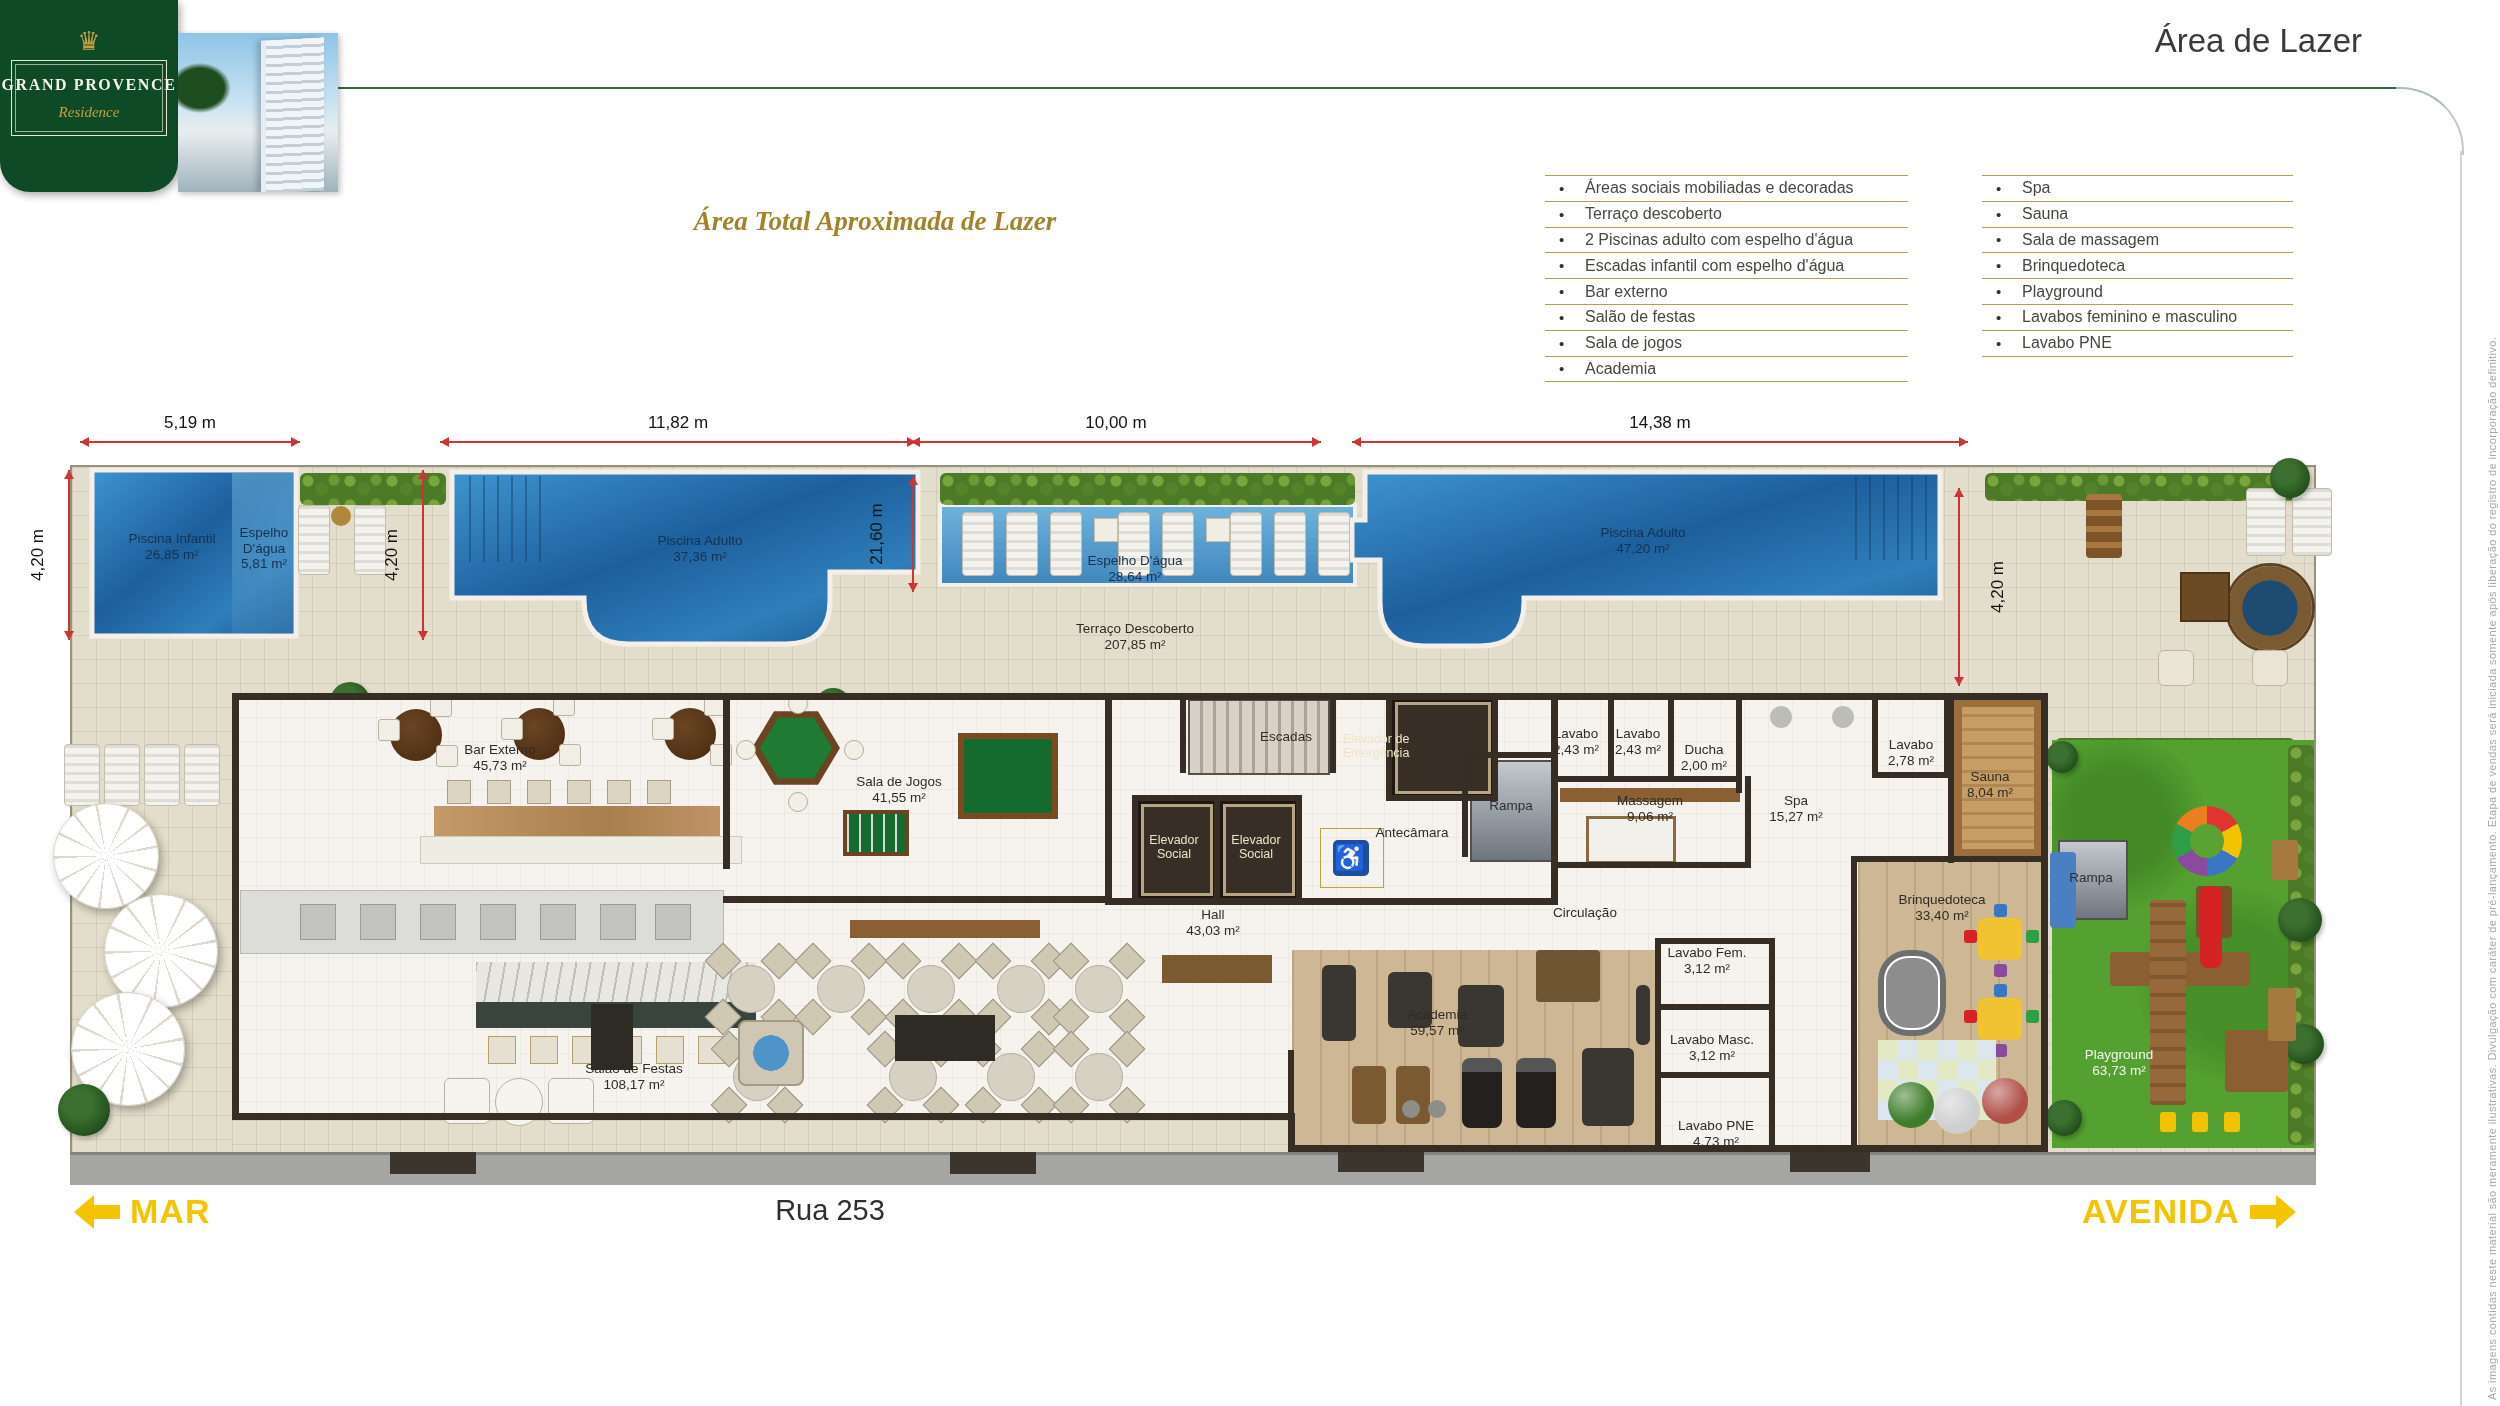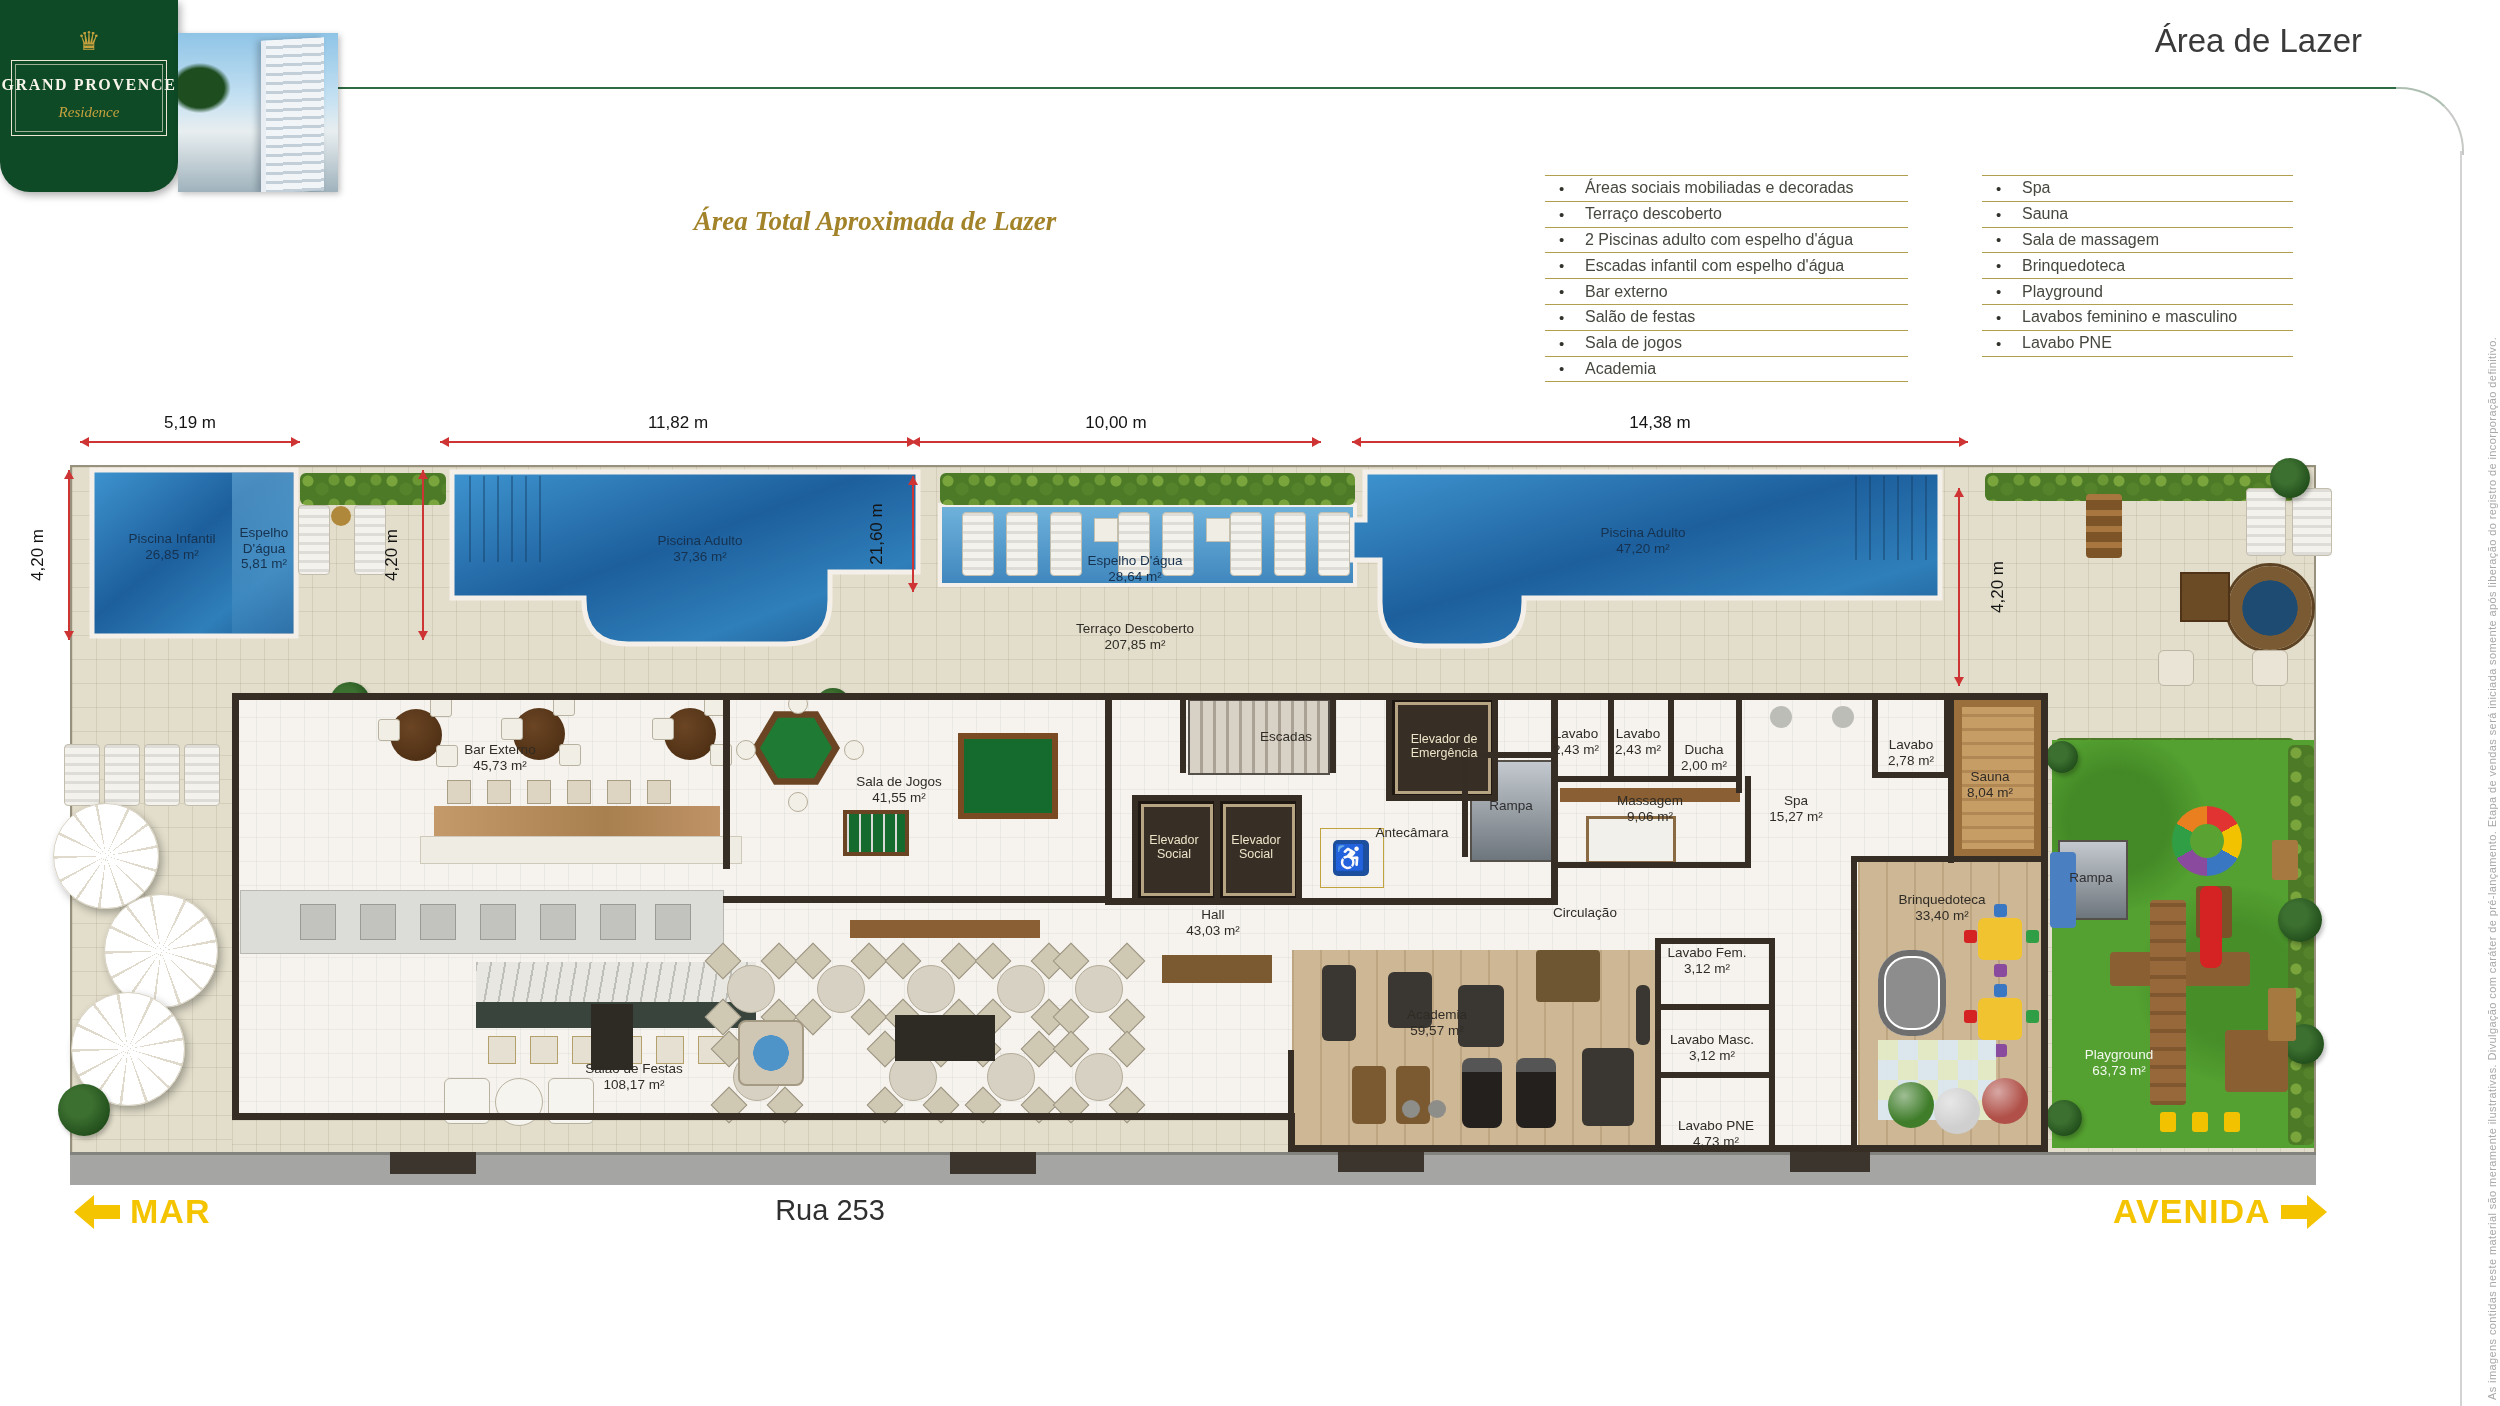--- a/index.html
+++ b/index.html
@@ -115,21 +115,21 @@
 
   
   .wm1{position:absolute;left:955px;top:568px;width:620px;text-align:center;z-index:34;
     font-family:"Liberation Serif",serif;font-size:168px;line-height:160px;
     color:rgba(210,196,170,.85);pointer-events:none;}
   .wm2{position:absolute;left:985px;top:740px;width:560px;text-align:center;z-index:34;
     font-size:54px;letter-spacing:18px;color:rgba(210,196,170,.8);pointer-events:none;}
 
   
   .mar{position:absolute;left:74px;top:1192px;display:flex;align-items:center;z-index:21;}
-  .avenida{position:absolute;left:2082px;top:1192px;display:flex;align-items:center;z-index:21;margin-left:31px;}
+  .avenida{position:absolute;left:2082px;top:1192px;display:flex;align-items:center;z-index:21;}
   .yellow-text{font-size:34px;font-weight:700;color:#f5c400;letter-spacing:1px;}
   .arrow-bar{width:26px;height:14px;background:#f5c400;}
   .arrow-head-l{width:0;height:0;border:17px solid transparent;border-right:20px solid #f5c400;border-left:0;}
   .arrow-head-r{width:0;height:0;border:17px solid transparent;border-left:20px solid #f5c400;border-right:0;}
   .gap8{width:10px;}
   .street{position:absolute;left:735px;top:1194px;width:190px;text-align:center;font-size:29px;
     color:#2f2f2f;z-index:21;}
 
   .disclaimer{position:absolute;right:2px;top:110px;height:1290px;writing-mode:vertical-rl;
     transform:rotate(180deg);font-size:11px;color:#a8a8a8;letter-spacing:.4px;z-index:21;}
@@ -528,21 +528,21 @@
     <div class="wall" style="left: 1288px; top: 1050px; width: 6px; height: 100px;"></div>
     <div class="room water" style="left: 172px; top: 546px;"><span>Piscina Infantil</span><span class="area">26,85 m²</span></div>
     <div class="room water" style="left: 264px; top: 548px; width: 70px;"><span>Espelho D'água</span><span class="area">5,81 m²</span></div>
     <div class="room water" style="left: 700px; top: 548px;"><span>Piscina Adulto</span><span class="area">37,36 m²</span></div>
     <div class="room water" style="left: 1135px; top: 568px;"><span>Espelho D'água</span><span class="area">28,64 m²</span></div>
     <div class="room" style="left: 1135px; top: 636px;"><span>Terraço Descoberto</span><span class="area">207,85 m²</span></div>
     <div class="room water" style="left: 1643px; top: 540px;"><span>Piscina Adulto</span><span class="area">47,20 m²</span></div>
     <div class="room" style="left: 500px; top: 757px;"><span>Bar Externo</span><span class="area">45,73 m²</span></div>
     <div class="room" style="left: 899px; top: 789px;"><span>Sala de Jogos</span><span class="area">41,55 m²</span></div>
     <div class="room" style="left: 1286px; top: 737px;"><span>Escadas</span></div>
-    <div class="room cream" style="left: 1444px; top: 746px; width: 88px; text-align: center;"><span>Elevador de Emergência</span></div>
+    <div class="room cream" style="left: 1376px; top: 746px; width: 88px; text-align: center;"><span>Elevador de Emergência</span></div>
     <div class="room cream" style="left: 1174px; top: 847px; width: 66px;"><span>Elevador Social</span></div>
     <div class="room cream" style="left: 1256px; top: 847px; width: 66px;"><span>Elevador Social</span></div>
     <div class="room" style="left: 1412px; top: 833px;"><span>Antecâmara</span></div>
     <div class="room ramp" style="left: 1511px; top: 806px;"><span>Rampa</span></div>
     <div class="room" style="left: 1213px; top: 922px;"><span>Hall</span><span class="area">43,03 m²</span></div>
     <div class="room" style="left: 1576px; top: 741px; width: 60px;"><span>Lavabo</span><span class="area">2,43 m²</span></div>
     <div class="room" style="left: 1638px; top: 741px; width: 60px;"><span>Lavabo</span><span class="area">2,43 m²</span></div>
     <div class="room" style="left: 1704px; top: 757px; width: 62px;"><span>Ducha</span><span class="area">2,00 m²</span></div>
     <div class="room" style="left: 1650px; top: 808px;"><span>Massagem</span><span class="area">9,06 m²</span></div>
     <div class="room" style="left: 1796px; top: 808px;"><span>Spa</span><span class="area">15,27 m²</span></div>

